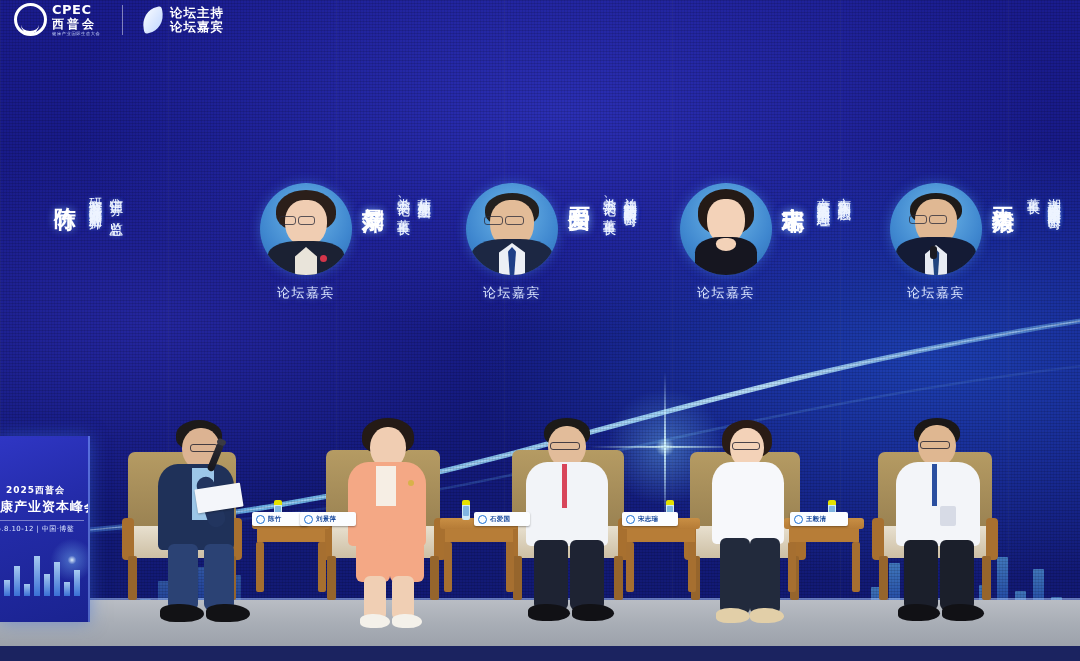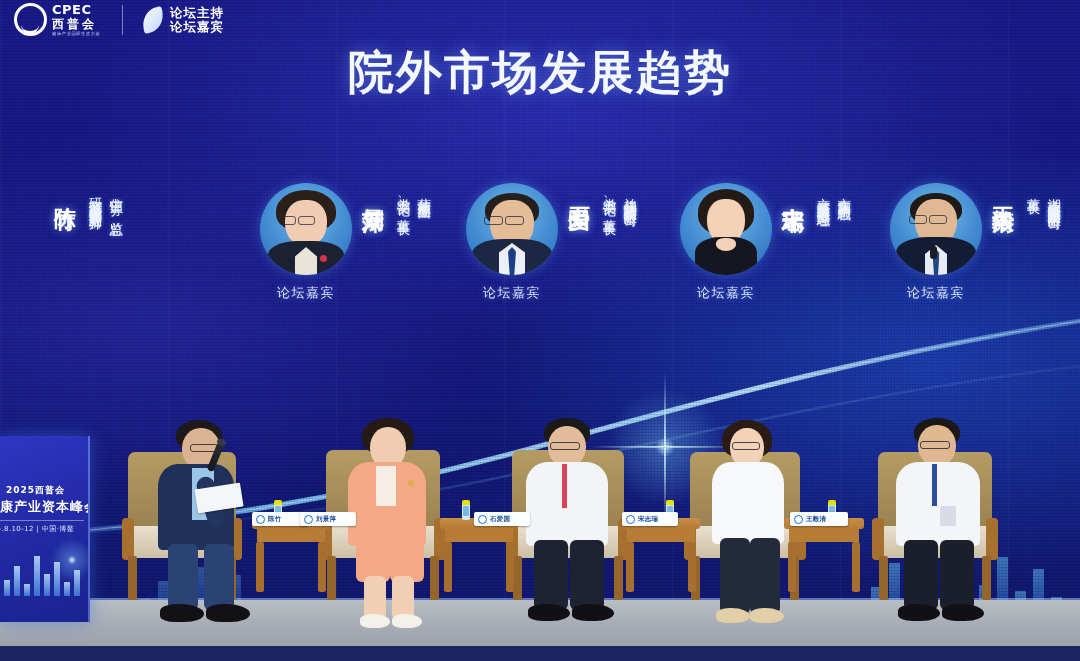--- a/index.html
+++ b/index.html
@@ -269,21 +269,20 @@
     <div class="logo-hic">
       <div class="leaf"></div>
       <div class="logo-hic-txt">
         <span>论坛主持</span>
         <span>论坛嘉宾</span>
       </div>
     </div>
   </div>
 
   <div class="title-wrap">
-    <div class="title-2">院外市场发展趋势</div>
   </div>
 
   <div class="panelists">
 
     <div class="pcard" style="left:48px;">
       <div class="pname">陈竹</div>
       <div class="ptitle">
         <div class="col">中信证券  总监</div>
         <div class="col">研究部首席医疗健康产业分析师</div>
       </div>

